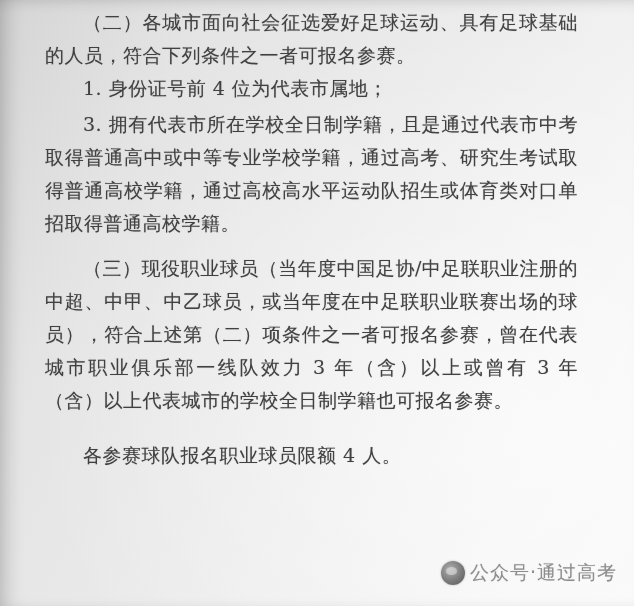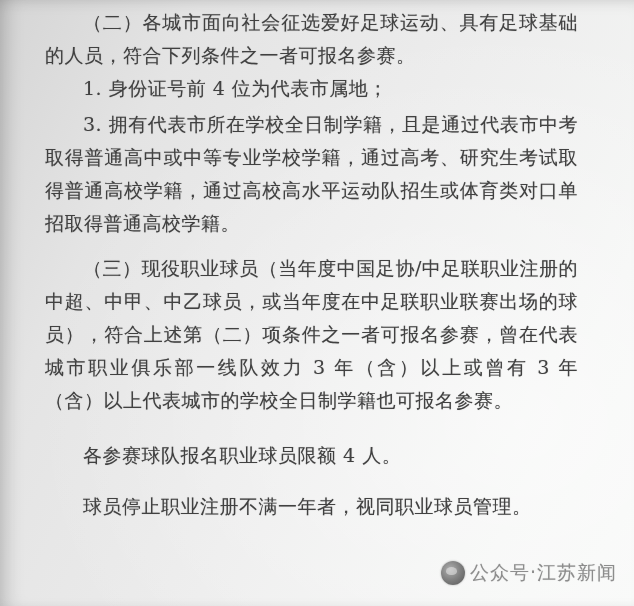--- a/index.html
+++ b/index.html
@@ -91,21 +91,20 @@
 <body>
 
 <div class="page">
 
   <div class="doc">
     <p class="para">（二）各城市面向社会征选爱好足球运动、具有足球基础的人员，符合下列条件之一者可报名参赛。</p>
     <p class="para">1. 身份证号前 4 位为代表市属地；</p>
     <p class="para">3. 拥有代表市所在学校全日制学籍，且是通过代表市中考取得普通高中或中等专业学校学籍，通过高考、研究生考试取得普通高校学籍，通过高校高水平运动队招生或体育类对口单招取得普通高校学籍。</p>
     <p class="para">（三）现役职业球员（当年度中国足协/中足联职业注册的中超、中甲、中乙球员，或当年度在中足联职业联赛出场的球员），符合上述第（二）项条件之一者可报名参赛，曾在代表城市职业俱乐部一线队效力 3 年（含）以上或曾有 3 年（含）以上代表城市的学校全日制学籍也可报名参赛。</p>
     <p class="para">各参赛球队报名职业球员限额 4 人。</p>
-    <p class="para">球员停止职业注册不满一年者，视同职业球员管理。</p>
   </div>
 
   <div class="watermark">
     <span class="wm-logo"></span>
-    <span class="wm-text">公众号·江苏新闻</span>
+    <span class="wm-text">公众号·通过高考</span>
   </div>
 
 </div>
 
 </body></html>

